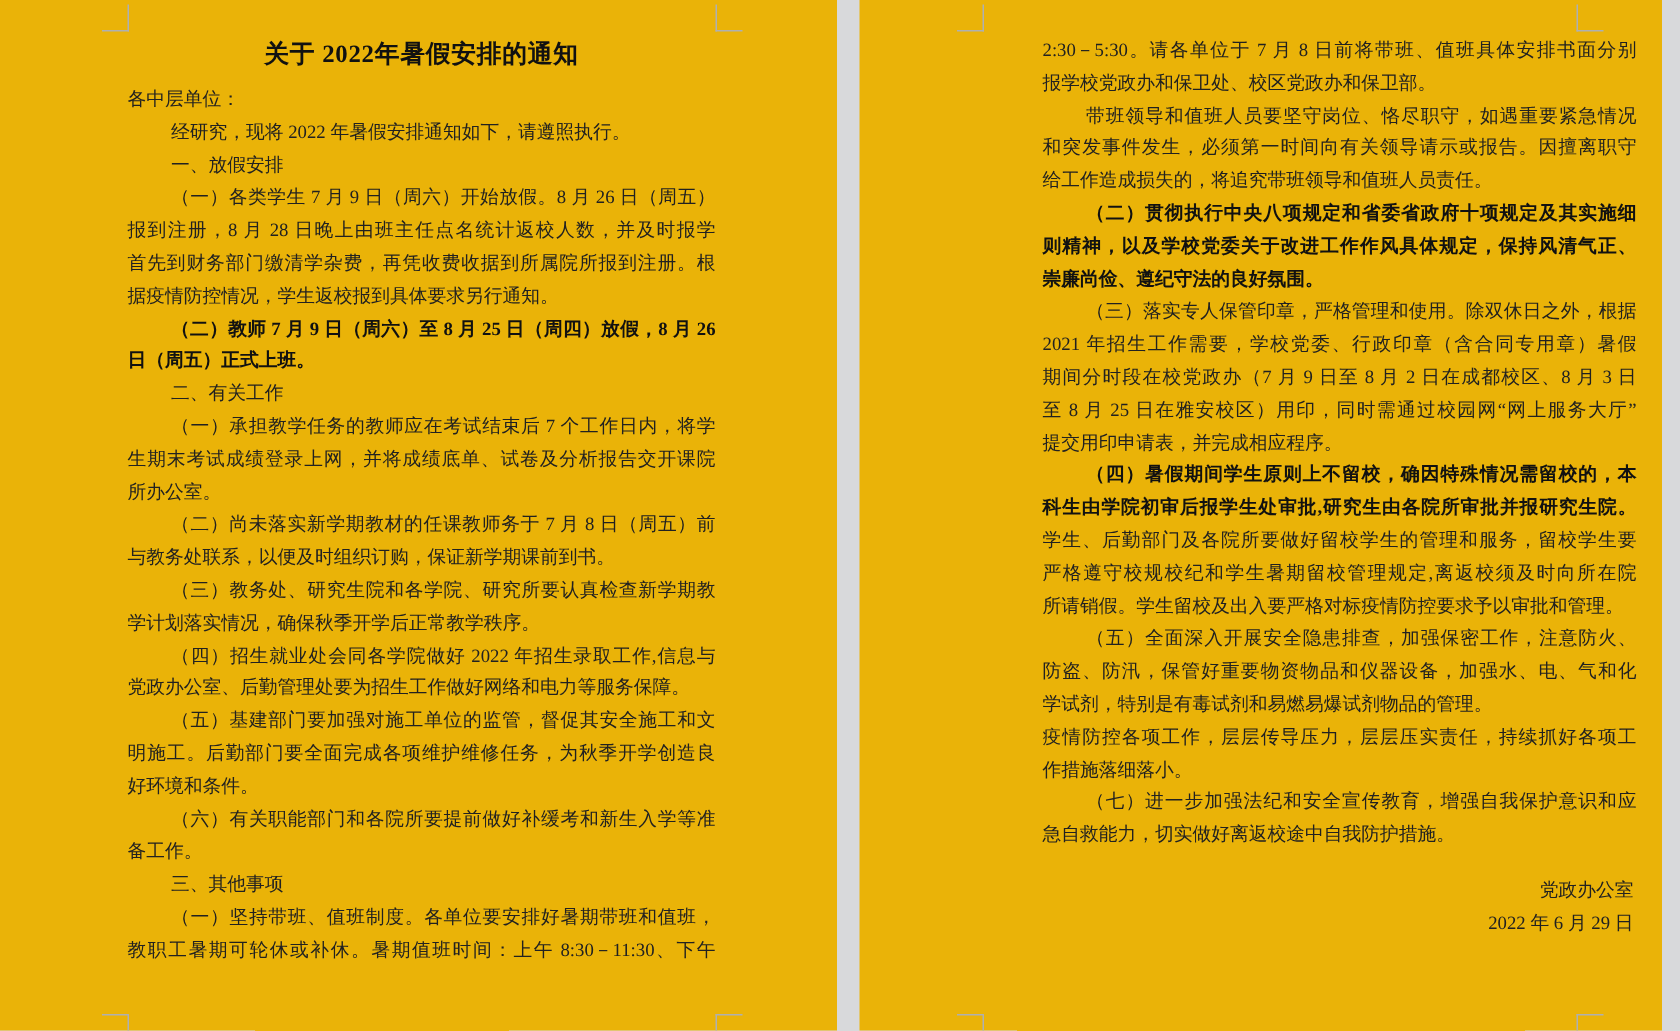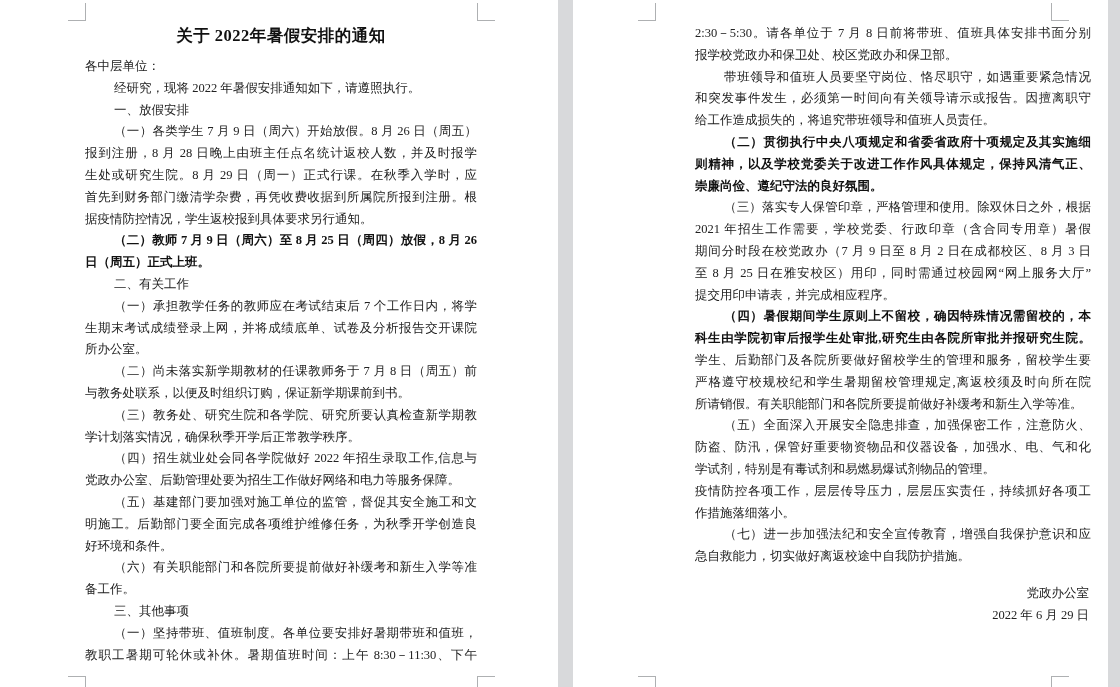--- a/index.html
+++ b/index.html
@@ -4,21 +4,21 @@
 <style>
   html,body{margin:0;padding:0;}
   body{
     width:1120px;height:687px;overflow:hidden;
     background:#d8d9db;
     font-family:"Liberation Serif","DejaVu Serif",serif;
     color:#212121;
   }
   .canvas{position:relative;width:1120px;height:687px;}
   .page{
-    position:absolute;top:0;height:687px;background:#ffffff;overflow:hidden;
+    position:absolute;top:0;height:687px;background:#eab308;overflow:hidden;
   }
   .page-left{left:0;width:558px;}
   .page-right{left:573px;width:535px;}
   .gap{position:absolute;left:558px;top:0;width:15px;height:687px;background:#d8d9db;}
   .right-strip{position:absolute;left:1108px;top:0;width:12px;height:687px;background:#d8d9db;}
 
   
   .crop{position:absolute;width:17px;height:17px;border:0 solid #aeb0b2;}
   .crop.tl{border-right-width:1.5px;border-bottom-width:1.5px;}
   .crop.tr{border-left-width:1.5px;border-bottom-width:1.5px;}
@@ -66,21 +66,20 @@
           <div class="line">各中层单位：</div>
 
           <div class="line indent">经研究，现将 2022 年暑假安排通知如下，请遵照执行。</div>
 
           <div class="line indent">一、放假安排</div>
 
           <div class="line indent fill">（一）各类学生 7 月 9 日（周六）开始放假。8 月 26 日（周五）</div>
 
           <div class="line fill">报到注册，8 月 28 日晚上由班主任点名统计返校人数，并及时报学</div>
 
-          <div class="line fill">生处或研究生院。8 月 29 日（周一）正式行课。在秋季入学时，应</div>
 
           <div class="line fill">首先到财务部门缴清学杂费，再凭收费收据到所属院所报到注册。根</div>
 
           <div class="line">据疫情防控情况，学生返校报到具体要求另行通知。</div>
 
           <div class="line bold indent fill">（二）教师 7 月 9 日（周六）至 8 月 25 日（周四）放假，8 月 26</div>
 
           <div class="line bold">日（周五）正式上班。</div>
 
           <div class="line indent">二、有关工作</div>
@@ -159,21 +158,21 @@
           <div class="line">提交用印申请表，并完成相应程序。</div>
 
           <div class="line bold indent fill">（四）暑假期间学生原则上不留校，确因特殊情况需留校的，本</div>
 
           <div class="line bold fill">科生由学院初审后报学生处审批,研究生由各院所审批并报研究生院。</div>
 
           <div class="line fill">学生、后勤部门及各院所要做好留校学生的管理和服务，留校学生要</div>
 
           <div class="line fill">严格遵守校规校纪和学生暑期留校管理规定,离返校须及时向所在院</div>
 
-          <div class="line">所请销假。有关职能部门和各院所要提前做好补缓考和新生入学等准。</div>
+          <div class="line">所请销假。学生留校及出入要严格对标疫情防控要求予以审批和管理。</div>
 
           <div class="line indent fill">（五）全面深入开展安全隐患排查，加强保密工作，注意防火、</div>
 
           <div class="line fill">防盗、防汛，保管好重要物资物品和仪器设备，加强水、电、气和化</div>
 
           <div class="line">学试剂，特别是有毒试剂和易燃易爆试剂物品的管理。</div>
 
 
 
           <div class="line fill">疫情防控各项工作，层层传导压力，层层压实责任，持续抓好各项工</div>

